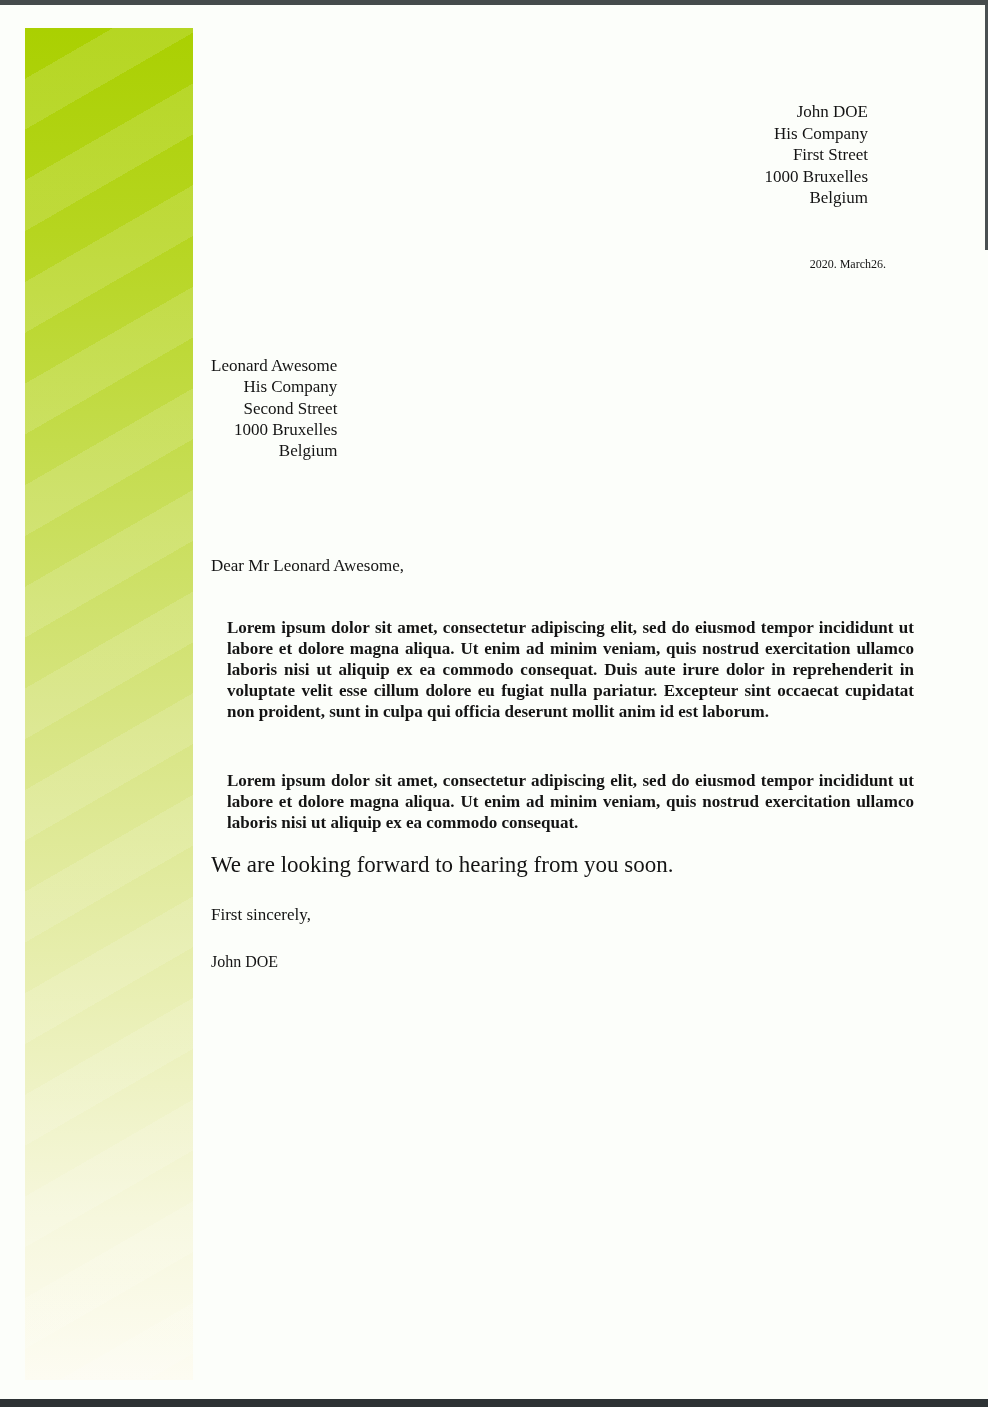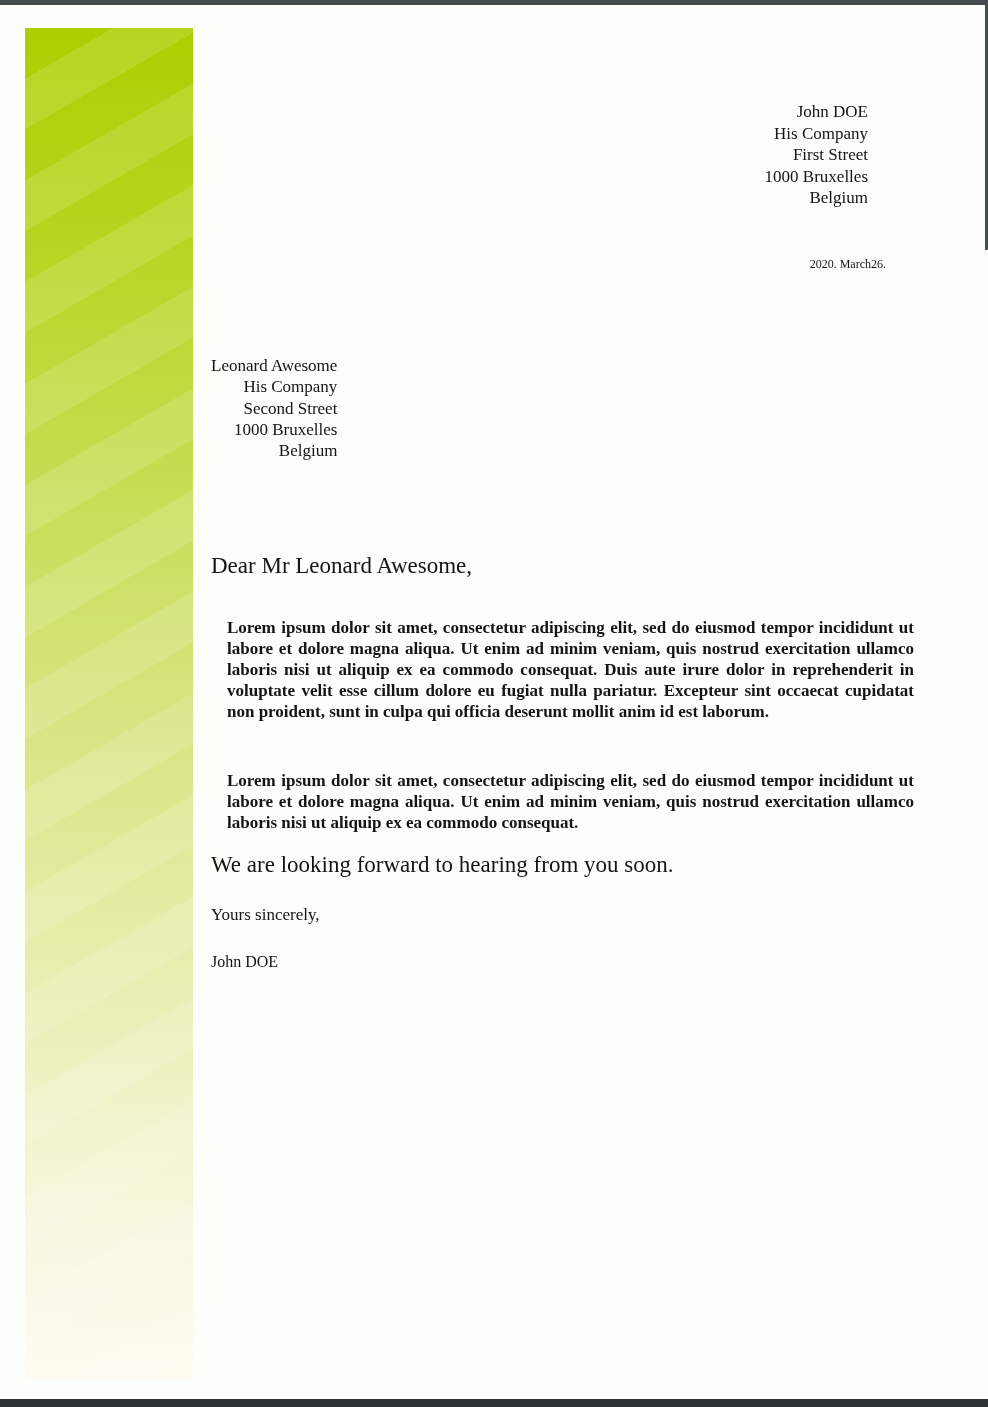--- a/index.html
+++ b/index.html
@@ -40,21 +40,21 @@
   .date-line {
     position: absolute; top: 253px; right: 102px;
     font-size: 12px; line-height: 22px;
   }
   .recipient {
     position: absolute; top: 355px; left: 211px;
     text-align: right; font-size: 17px; line-height: 21.3px;
   }
   .salutation {
     position: absolute; top: 555px; left: 211px;
-    font-size: 23px; line-height: 22px;
+    font-size: 17px; line-height: 22px;
   }
   .para {
     position: absolute; left: 211px; width: 687px; margin: 16px;
     font-size: 17px; line-height: 21px; text-align: justify; font-weight: bold;
   }
   .p1 { top: 601px; }
   .p2 { top: 754px; }
   .closing-line {
     position: absolute; top: 854px; left: 211px;
     font-size: 23px; line-height: 22px;
@@ -98,19 +98,19 @@
   </div>
 
   <div class="salutation">Dear Mr Leonard Awesome,</div>
 
   <p class="para p1">Lorem ipsum dolor sit amet, consectetur adipiscing elit, sed do eiusmod tempor incididunt ut labore et dolore magna aliqua. Ut enim ad minim veniam, quis nostrud exercitation ullamco laboris nisi ut aliquip ex ea commodo consequat. Duis aute irure dolor in reprehenderit in voluptate velit esse cillum dolore eu fugiat nulla pariatur. Excepteur sint occaecat cupidatat non proident, sunt in culpa qui officia deserunt mollit anim id est laborum.</p>
 
   <p class="para p2">Lorem ipsum dolor sit amet, consectetur adipiscing elit, sed do eiusmod tempor incididunt ut labore et dolore magna aliqua. Ut enim ad minim veniam, quis nostrud exercitation ullamco laboris nisi ut aliquip ex ea commodo consequat.</p>
 
   <div class="closing-line">We are looking forward to hearing from you soon.</div>
 
-  <div class="valediction">Yours sincerely,</div>
+  <div class="valediction">First sincerely,</div>
 
   <div class="signature">John DOE</div>
 
   <div class="bottom-bar"></div>
 
 </div>
 
 </body></html>

